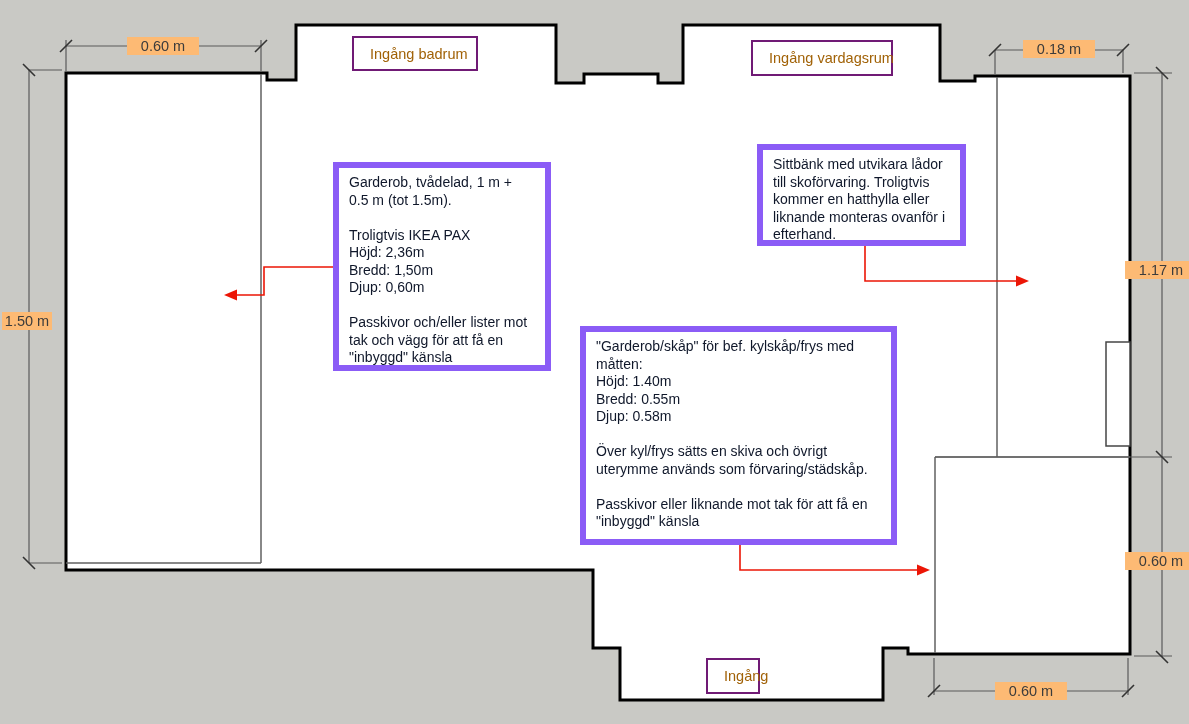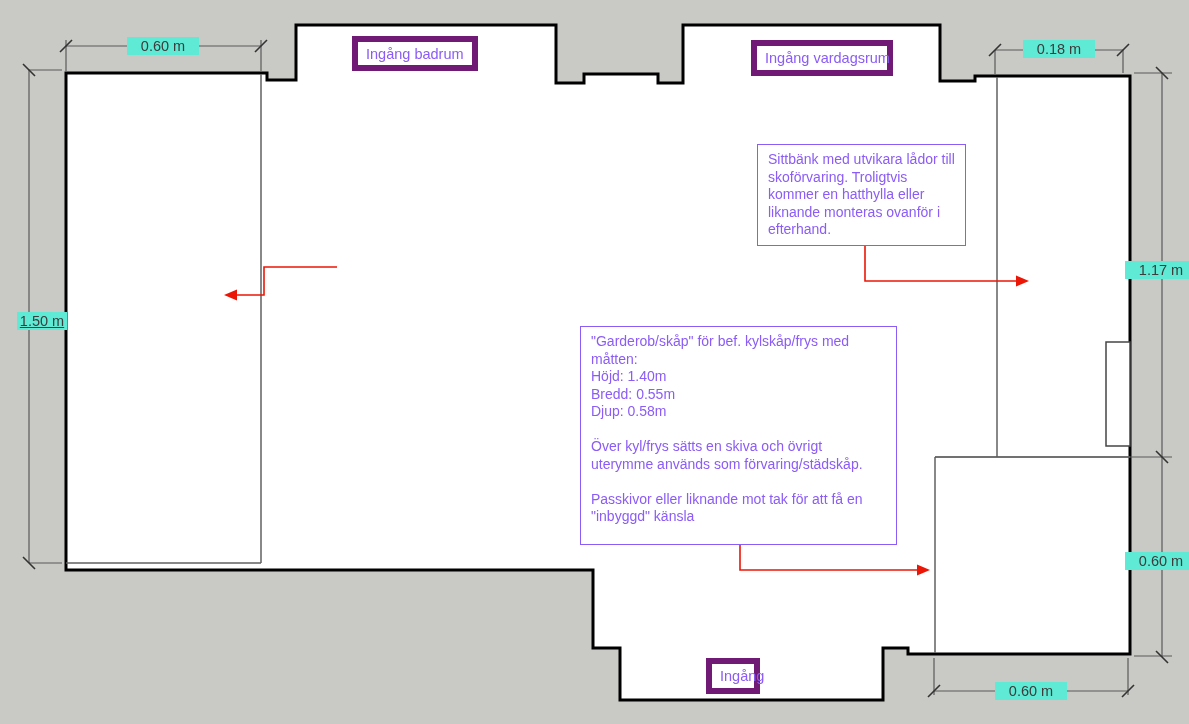--- a/index.html
+++ b/index.html
@@ -10,40 +10,40 @@
   .canvas{
     position:relative;
     width:1189px;height:724px;
     background:#c9c9c5;
     overflow:hidden;
   }
   .plan-svg{position:absolute;left:0;top:0;}
   .label-box{
     position:absolute;
     background:#ffffff;
-    border:6px solid #701a75;
+    border:2px solid #701a75;
     box-sizing:border-box;
     display:flex;align-items:center;
-    padding-left:8px;
-    font-size:14.5px;color:#8b5cf6;
+    padding-left:16px;
+    font-size:14.5px;color:#a16207;
     white-space:nowrap;
   }
   .note-box{
     position:absolute;
     background:#ffffff;
-    border:1px solid #8b5cf6;
+    border:6px solid #8b5cf6;
     box-sizing:border-box;
     padding:6px 10px;
-    font-size:14px;line-height:17.5px;color:#8b5cf6;
+    font-size:14px;line-height:17.5px;color:#0f172a;
     white-space:pre-line;
     overflow:hidden;
   }
   .dim-label{
     position:absolute;
-    background:#5eead4;
+    background:#fdba74;
     color:#3c3c3c;
     font-size:14.5px;
     height:18px;line-height:18px;
     text-align:center;
     white-space:nowrap;
   }
 </style>
 </head>
 <body>
 
@@ -124,30 +124,38 @@
   <div class="label-box" style="left:352px;top:36px;width:126px;height:35px;">
     <span>Ingång badrum</span>
   </div>
   <div class="label-box" style="left:751px;top:40px;width:142px;height:36px;">
     <span>Ingång vardagsrum</span>
   </div>
   <div class="label-box" style="left:706px;top:658px;width:54px;height:36px;">
     <span>Ingång</span>
   </div>
 
+  <div class="note-box" style="left:333px;top:162px;width:218px;height:209px;">Garderob, tvådelad, 1 m + 0.5 m (tot 1.5m).
+
+Troligtvis IKEA PAX
+Höjd: 2,36m
+Bredd: 1,50m
+Djup: 0,60m
+
+Passkivor och/eller lister mot tak och vägg för att få en "inbyggd" känsla</div>
   <div class="note-box" style="left:757px;top:144px;width:209px;height:102px;">Sittbänk med utvikara lådor till skoförvaring. Troligtvis kommer en hatthylla eller liknande monteras ovanför i efterhand.</div>
   <div class="note-box" style="left:580px;top:326px;width:317px;height:219px;">"Garderob/skåp" för bef. kylskåp/frys med måtten:
 Höjd: 1.40m
 Bredd: 0.55m
 Djup: 0.58m
 
 Över kyl/frys sätts en skiva och övrigt uterymme används som förvaring/städskåp.
 
 Passkivor eller liknande mot tak för att få en "inbyggd" känsla</div>
 
   <div class="dim-label" style="left:127px;top:37px;width:72px;">0.60 m</div>
-  <div class="dim-label" style="left:17px;top:312px;width:50px;text-decoration:underline;">1.50 m</div>
+  <div class="dim-label" style="left:2px;top:312px;width:50px;">1.50 m</div>
   <div class="dim-label" style="left:1023px;top:40px;width:72px;">0.18 m</div>
   <div class="dim-label" style="left:1125px;top:261px;width:72px;">1.17 m</div>
   <div class="dim-label" style="left:1125px;top:552px;width:72px;">0.60 m</div>
   <div class="dim-label" style="left:995px;top:682px;width:72px;">0.60 m</div>
 
 </div>
 
 </body></html>

